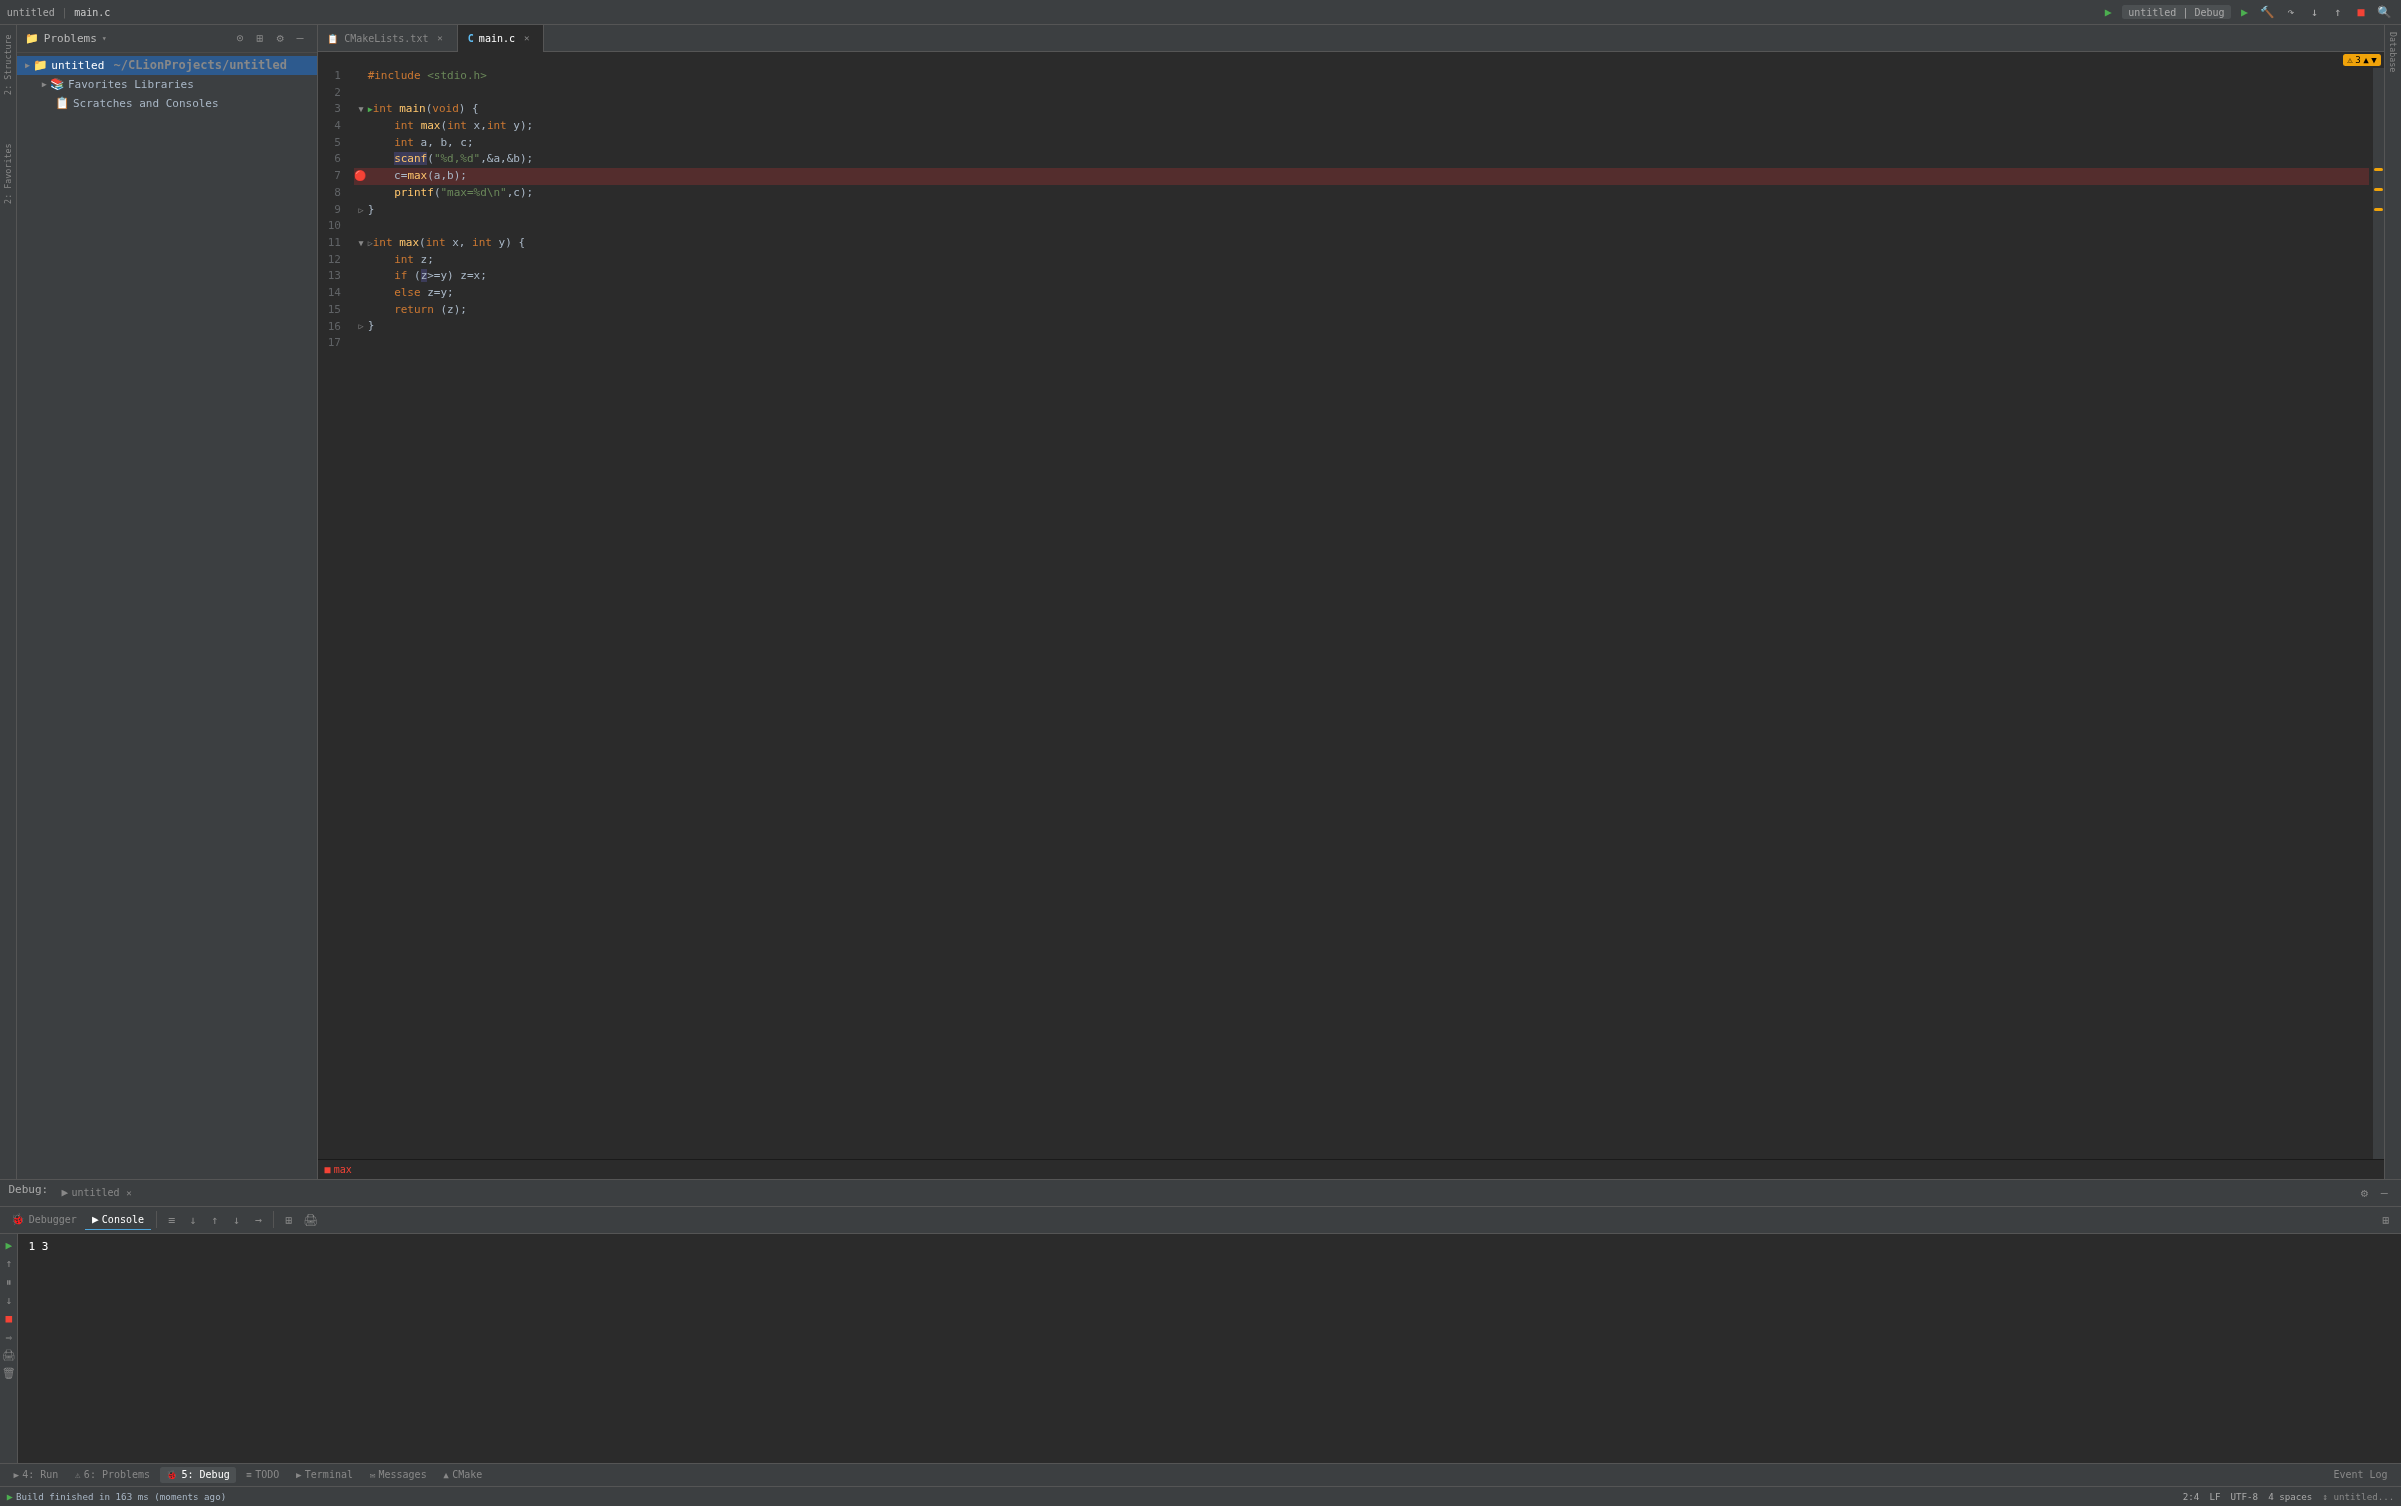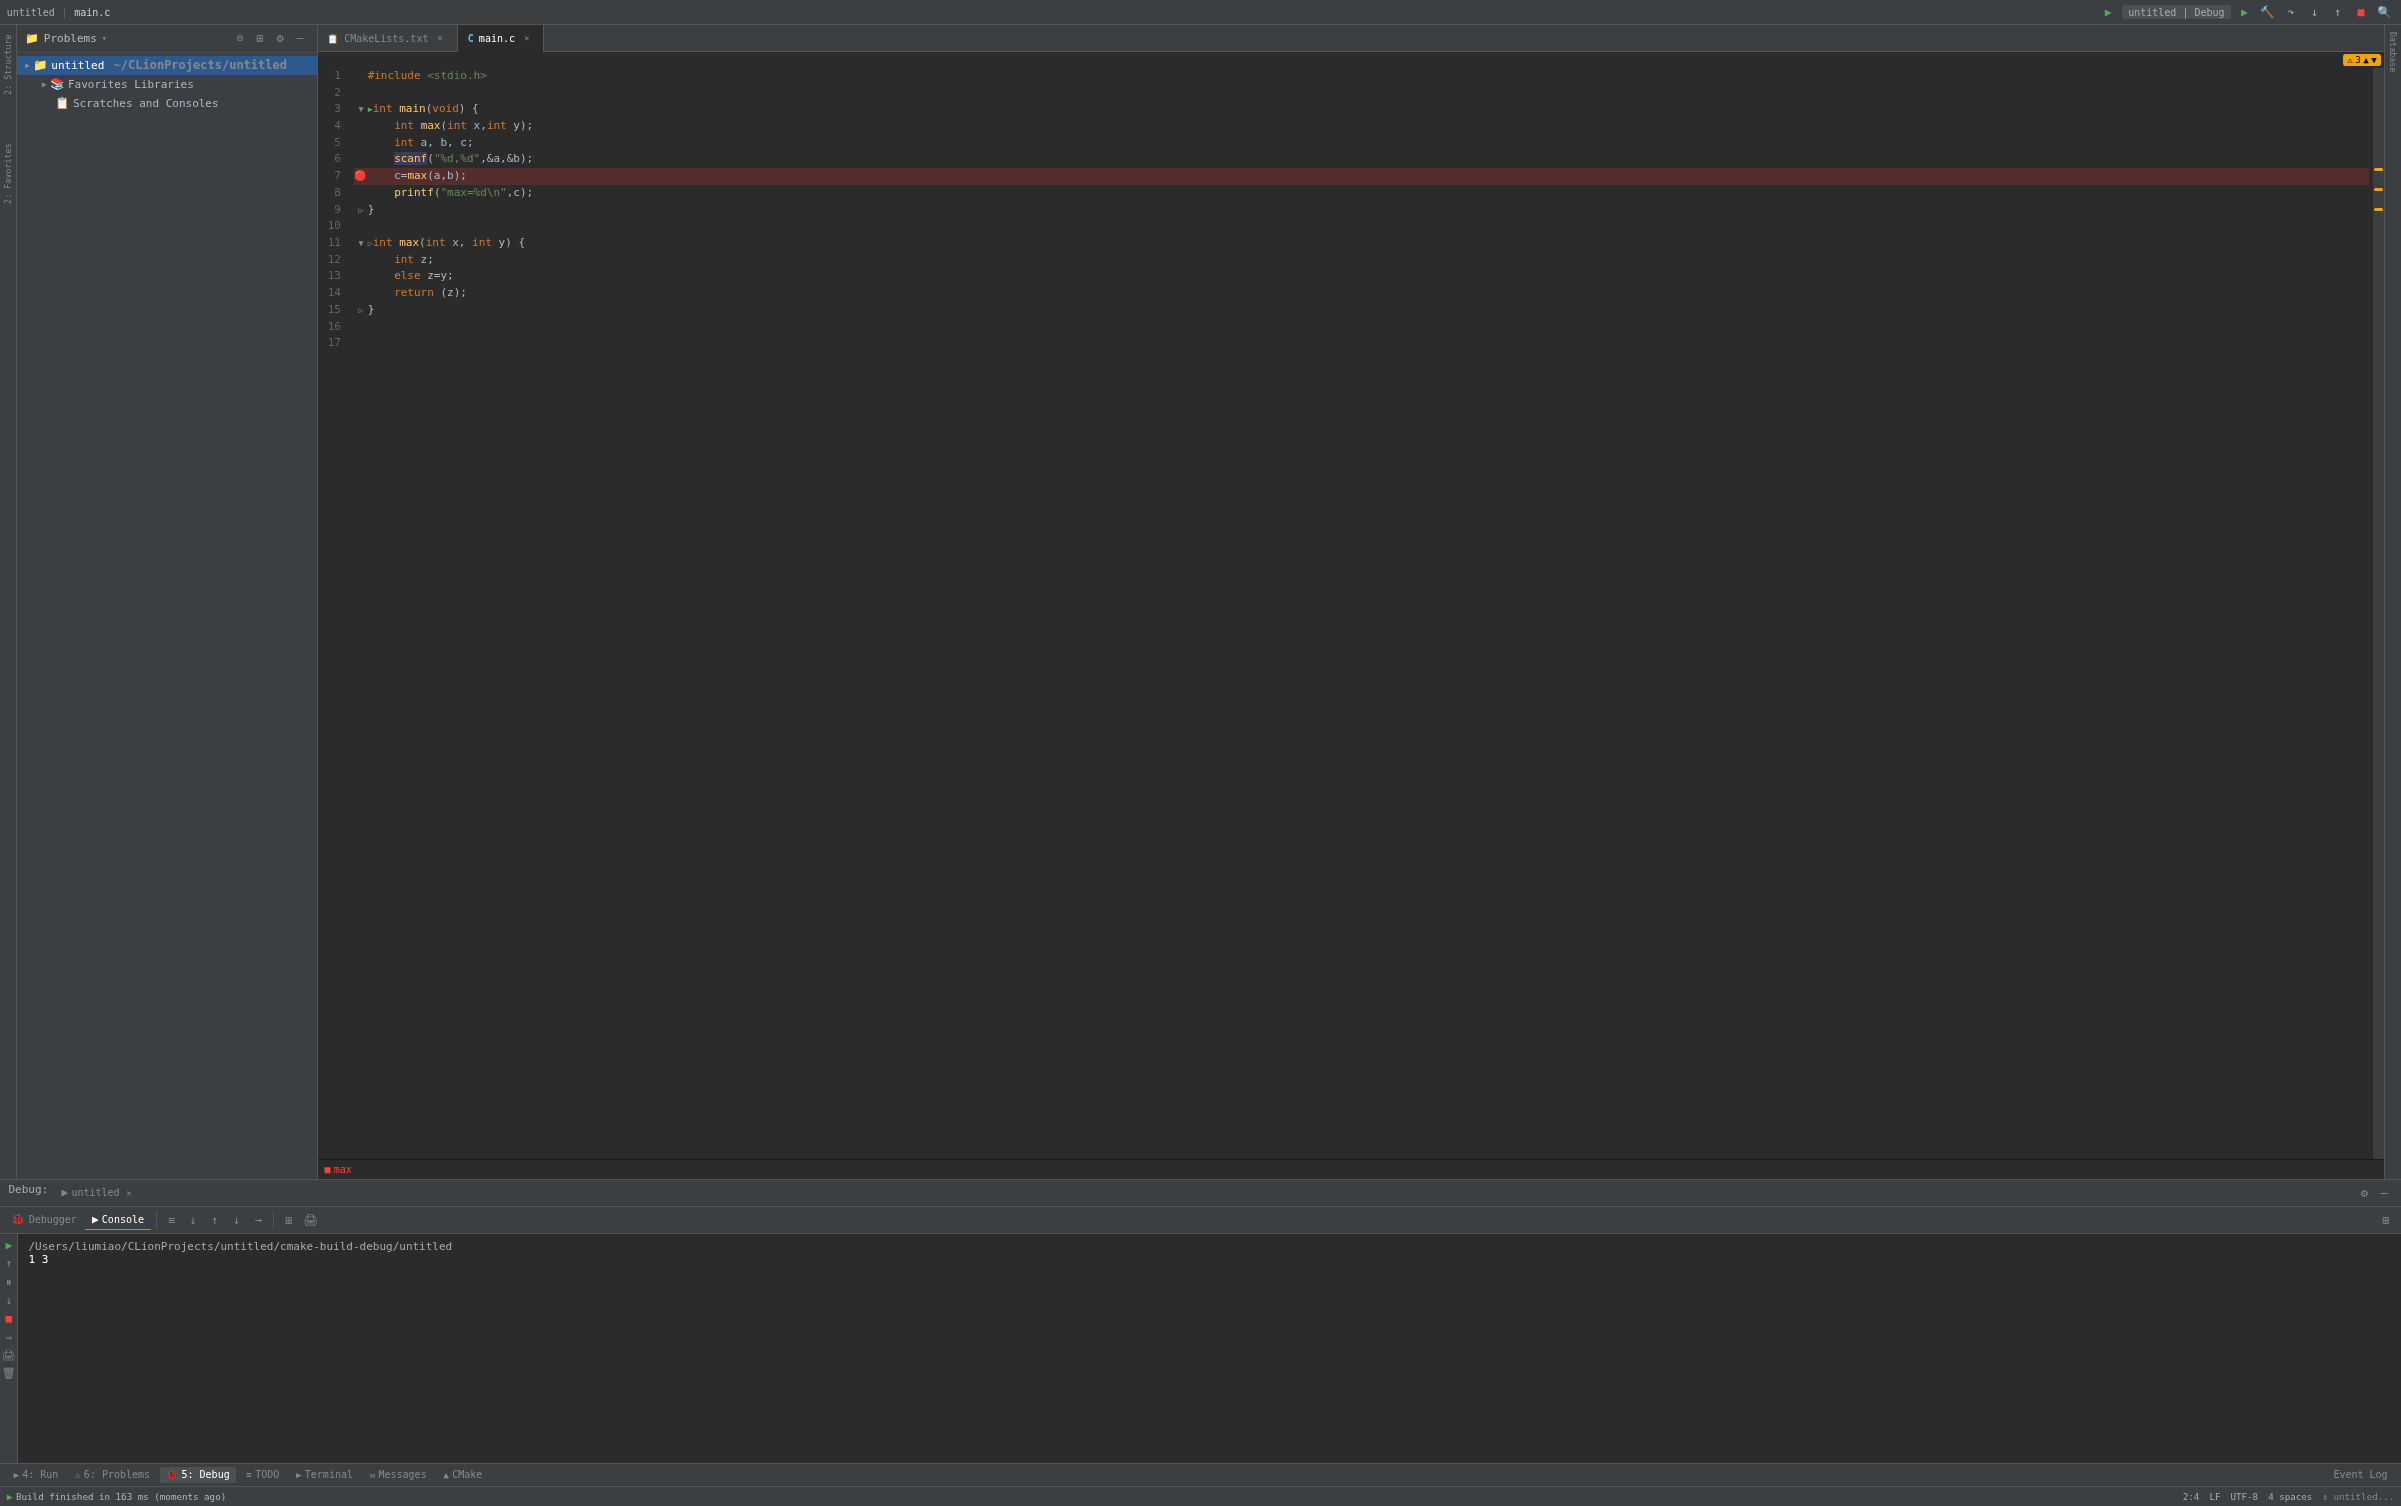--- a/index.html
+++ b/index.html
@@ -623,20 +623,24 @@
             <span class="fold-marker">▼</span>
           </div>
           <div class="code-text"><span class="fold-marker">▷</span><span class="kw">int</span> <span class="fn">max</span>(<span class="kw">int</span> x, <span class="kw">int</span> y) {</div>
         </div>
 
         <div class="code-line">
           <div class="line-marker"></div>
           <div class="code-text">    <span class="kw">int</span> z;</div>
         </div>
 
+        <div class="code-line">
+          <div class="line-marker"></div>
+          <div class="code-text">    <span class="kw">if</span> (<span class="highlighted-word">z</span>&gt;=y) z=x;</div>
+        </div>
 
         <div class="code-line">
           <div class="line-marker"></div>
           <div class="code-text">    <span class="kw">else</span> z=y;</div>
         </div>
 
         <div class="code-line">
           <div class="line-marker"></div>
           <div class="code-text">    <span class="kw">return</span> (z);</div>
         </div>
@@ -717,21 +721,20 @@
       <span class="debug-side-btn">↑</span>
       <span class="debug-side-btn">⏸</span>
       <span class="debug-side-btn">↓</span>
       <span class="debug-side-btn" style="color:#f44336;">■</span>
       <span class="debug-side-btn">⇒</span>
       <span class="debug-side-btn">🖨</span>
       <span class="debug-side-btn" style="color:#888;">🗑</span>
     </div>
 
     <div class="debug-console">
-      <div class="console-path">/Users/liumiao/CLionProjects/untitled/cmake-build-debug/untitled</div>
       <div class="console-output">1 3</div>
     </div>
   </div>
 </div>
 
 <div id="bottom-tabs">
   <div class="bottom-tab">
     <span class="bottom-tab-icon">▶</span>
     <span>4: Run</span>
   </div>

